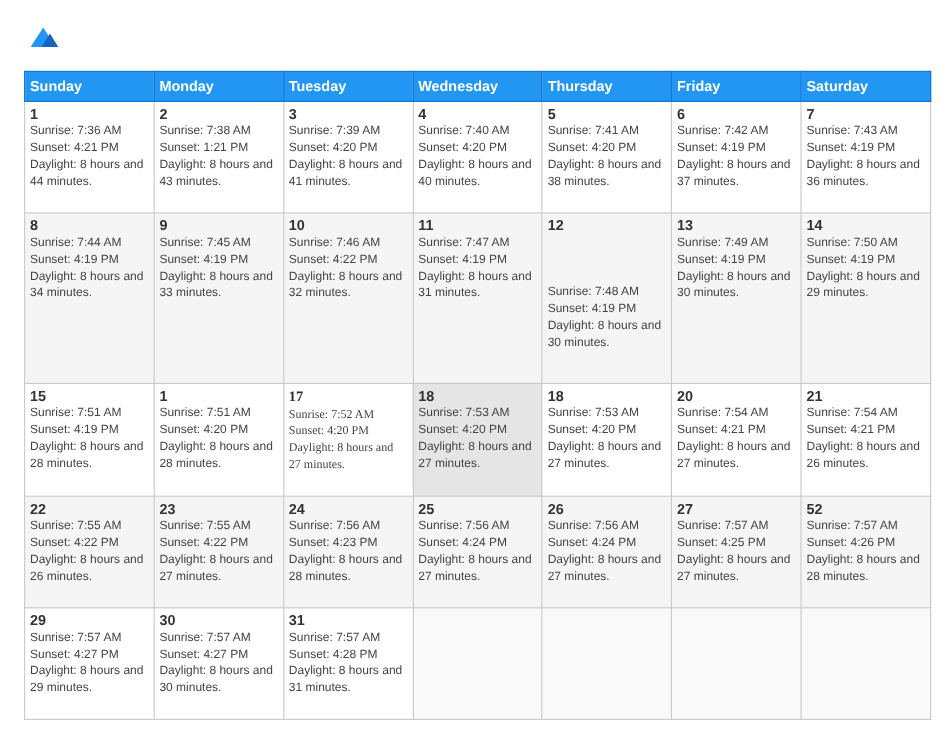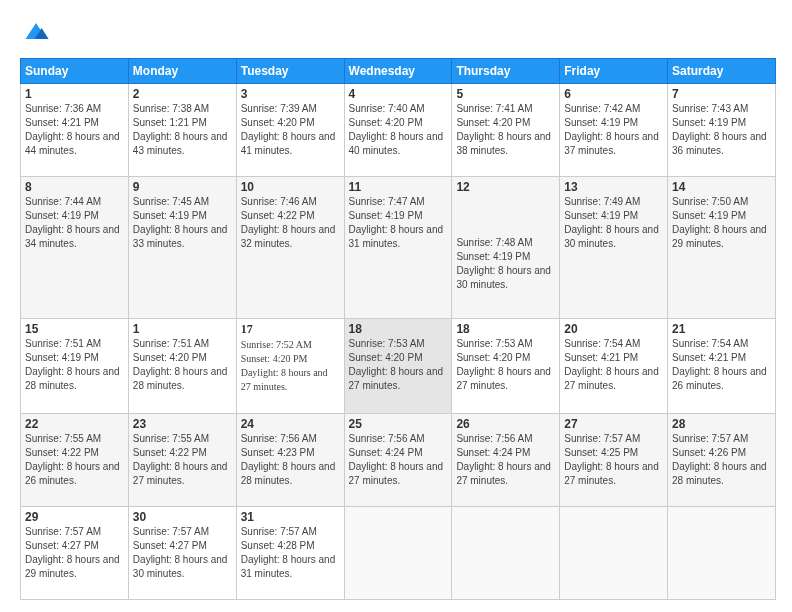--- a/index.html
+++ b/index.html
@@ -295,21 +295,21 @@
 Sunset: 4:24 PM
 Daylight: 8 hours and 27 minutes.</div>
           </td>
           <td style="background: rgb(245, 245, 245);">
             <span class="day-num">27</span>
             <div class="day-info" style="white-space: pre-line;">Sunrise: 7:57 AM
 Sunset: 4:25 PM
 Daylight: 8 hours and 27 minutes.</div>
           </td>
           <td style="background: rgb(245, 245, 245);">
-            <span class="day-num">28</span>
+            <span class="day-num">52</span>
             <div class="day-info" style="white-space: pre-line;">Sunrise: 7:57 AM
 Sunset: 4:26 PM
 Daylight: 8 hours and 28 minutes.</div>
           </td>
         </tr>
         <tr>
           <td style="background: rgb(255, 255, 255);">
             <span class="day-num">29</span>
             <div class="day-info" style="white-space: pre-line;">Sunrise: 7:57 AM
 Sunset: 4:27 PM

